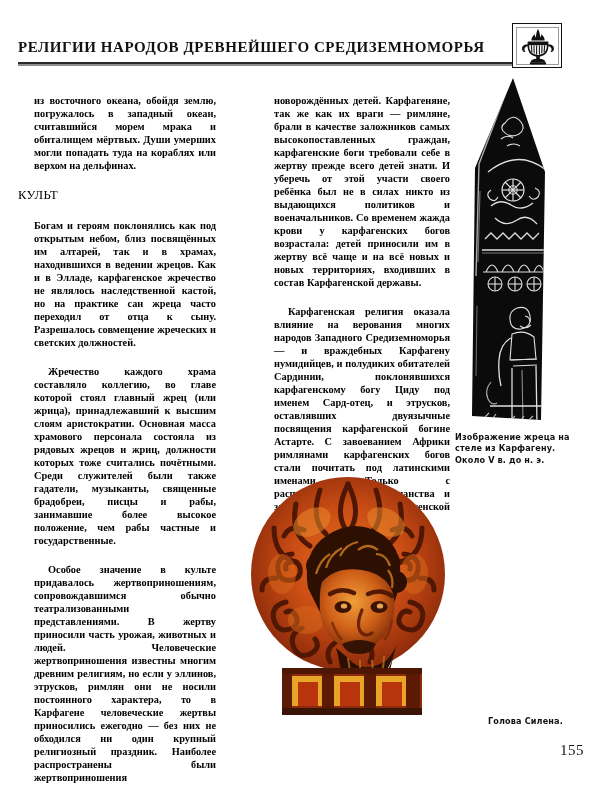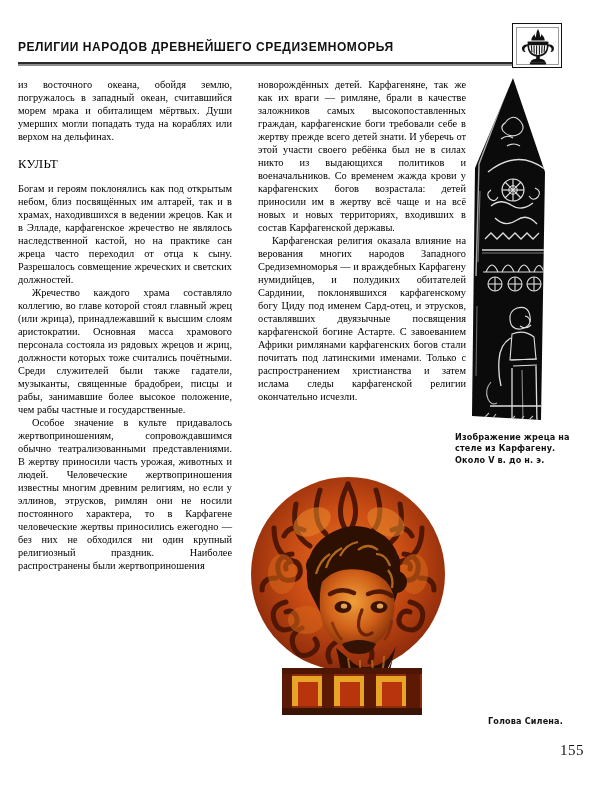--- a/index.html
+++ b/index.html
@@ -18,22 +18,22 @@
 
   
   .running-head {
     position: absolute;
     left: 18px;
     top: 40px;
     width: 460px;
     height: 18px;
   }
   .running-head-text {
-    font-family: Liberation Sans, sans-serif;
-    font-size: 12px;
+    font-family: Liberation Serif, serif;
+    font-size: 15px;
     font-weight: 600;
     letter-spacing: 0.55px;
     color: #111111;
     white-space: nowrap;
     line-height: 14px;
   }
   .head-rule {
     position: absolute;
     left: 18px;
     top: 62px;
@@ -65,21 +65,21 @@
   
   .col {
     position: absolute;
     top: 78px;
     font-size: 10.35px;
     line-height: 13.0px;
     text-align: justify;
     text-justify: inter-word;
     hyphens: manual;
   }
-  .col p { margin: 0; }
+  .col p { margin: 16px; font-weight: bold; }
   .col p.indent { text-indent: 14px; }
   .col-1 { left: 18px; width: 214px; }
   .col-2 { left: 258px; width: 208px; }
 
   .section-title {
     font-size: 12.6px;
     line-height: 15px;
     letter-spacing: 0.4px;
     margin: 14px 0 10px 0;
     font-weight: 400;

